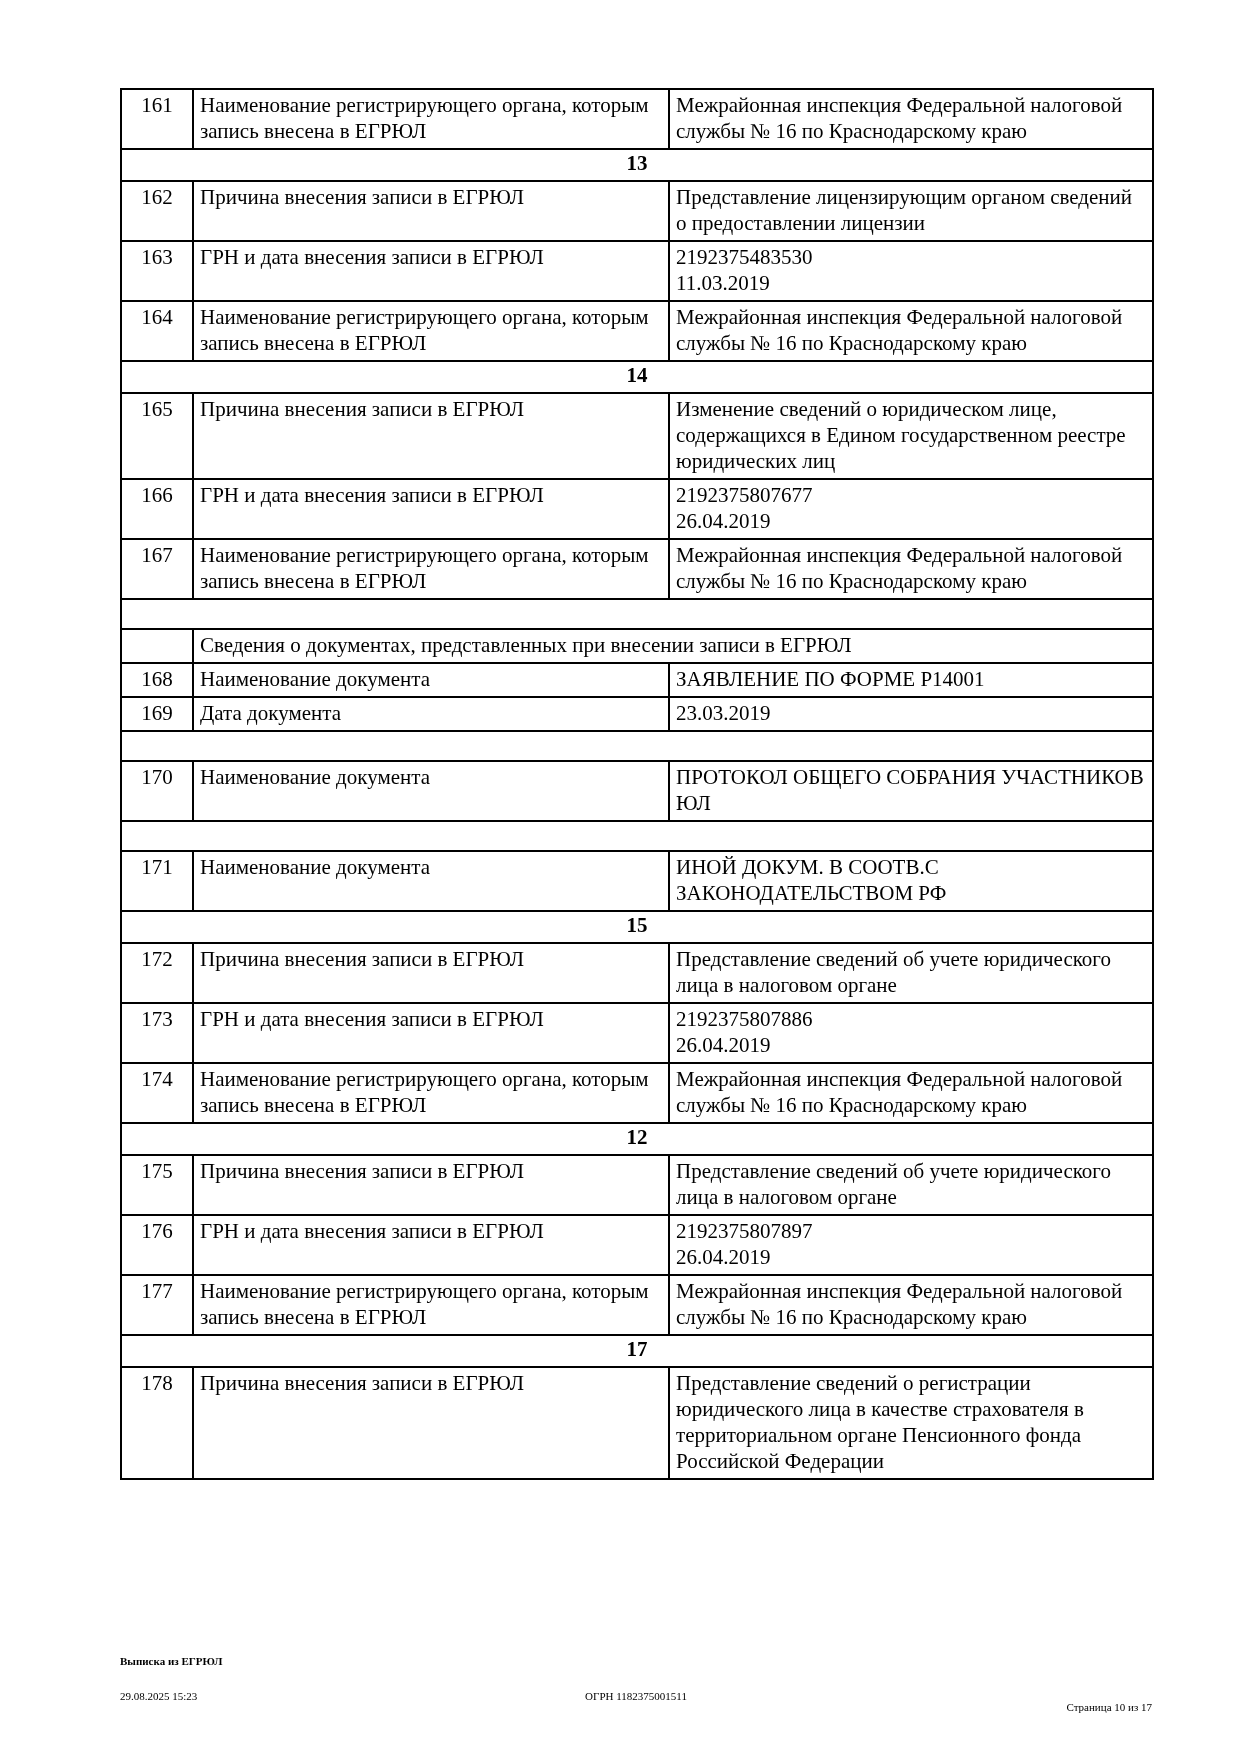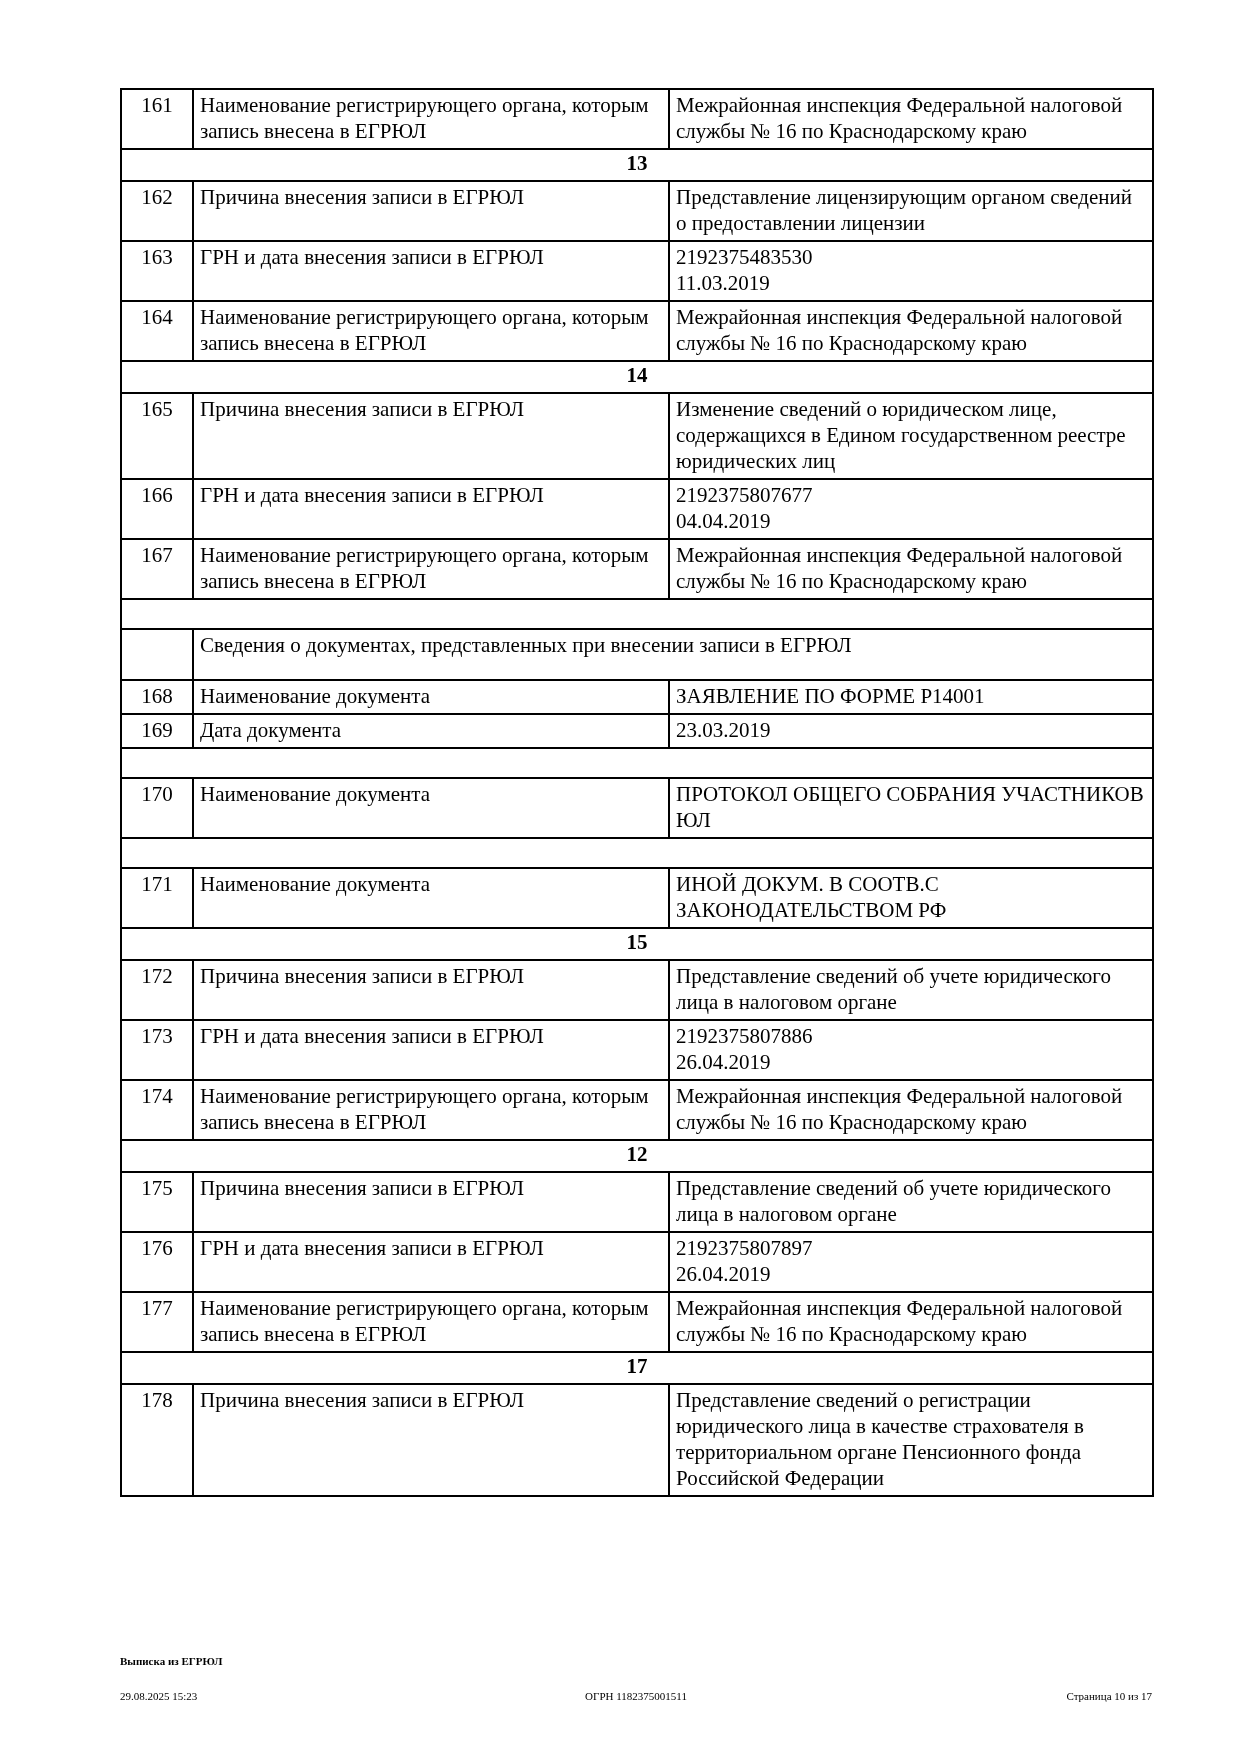--- a/index.html
+++ b/index.html
@@ -36,40 +36,40 @@
   }
   td.value-cell { white-space: pre-line; }
   tr.section-row td {
     text-align: center;
     font-weight: bold;
     height: 32px;
     padding-top: 0;
     padding-bottom: 2px;
   }
   tr.spacer-row td { height: 30px; padding: 0; }
-  tr.subheader-row td { height: 51px; }
+  tr.subheader-row td { height: 34px; }
   .footer {
     position: absolute;
     left: 120px;
     right: 88px;
     top: 1652px;
     font-size: 11px;
     line-height: 18px;
   }
   .footer-line1 { font-weight: bold; }
   .footer-line2 { position: relative; margin-top: 17px; }
   .footer-center {
     position: absolute;
     left: 50%;
     transform: translateX(-50%);
   }
   .footer-right {
     position: absolute;
     right: 0;
-    top: 0;
+    top: 11px;
   }
 </style>
 </head>
 <body>
 
 <div class="page">
 
   <table class="egrul">
     <colgroup>
       <col style="width:72px">
@@ -106,21 +106,21 @@
         </tr>
         <tr class="entry-row">
           <td class="num-cell">165</td>
           <td class="label-cell">Причина внесения записи в ЕГРЮЛ</td>
           <td class="value-cell">Изменение сведений о юридическом лице, содержащихся в Едином государственном реестре юридических лиц</td>
         </tr>
         <tr class="entry-row">
           <td class="num-cell">166</td>
           <td class="label-cell">ГРН и дата внесения записи в ЕГРЮЛ</td>
           <td class="value-cell">2192375807677
-04.04.2019</td>
+26.04.2019</td>
         </tr>
         <tr class="entry-row">
           <td class="num-cell">167</td>
           <td class="label-cell">Наименование регистрирующего органа, которым запись внесена в ЕГРЮЛ</td>
           <td class="value-cell">Межрайонная инспекция Федеральной налоговой службы № 16 по Краснодарскому краю</td>
         </tr>
         <tr class="spacer-row">
           <td class="spacer-cell" colspan="3"></td>
         </tr>
         <tr class="subheader-row">

